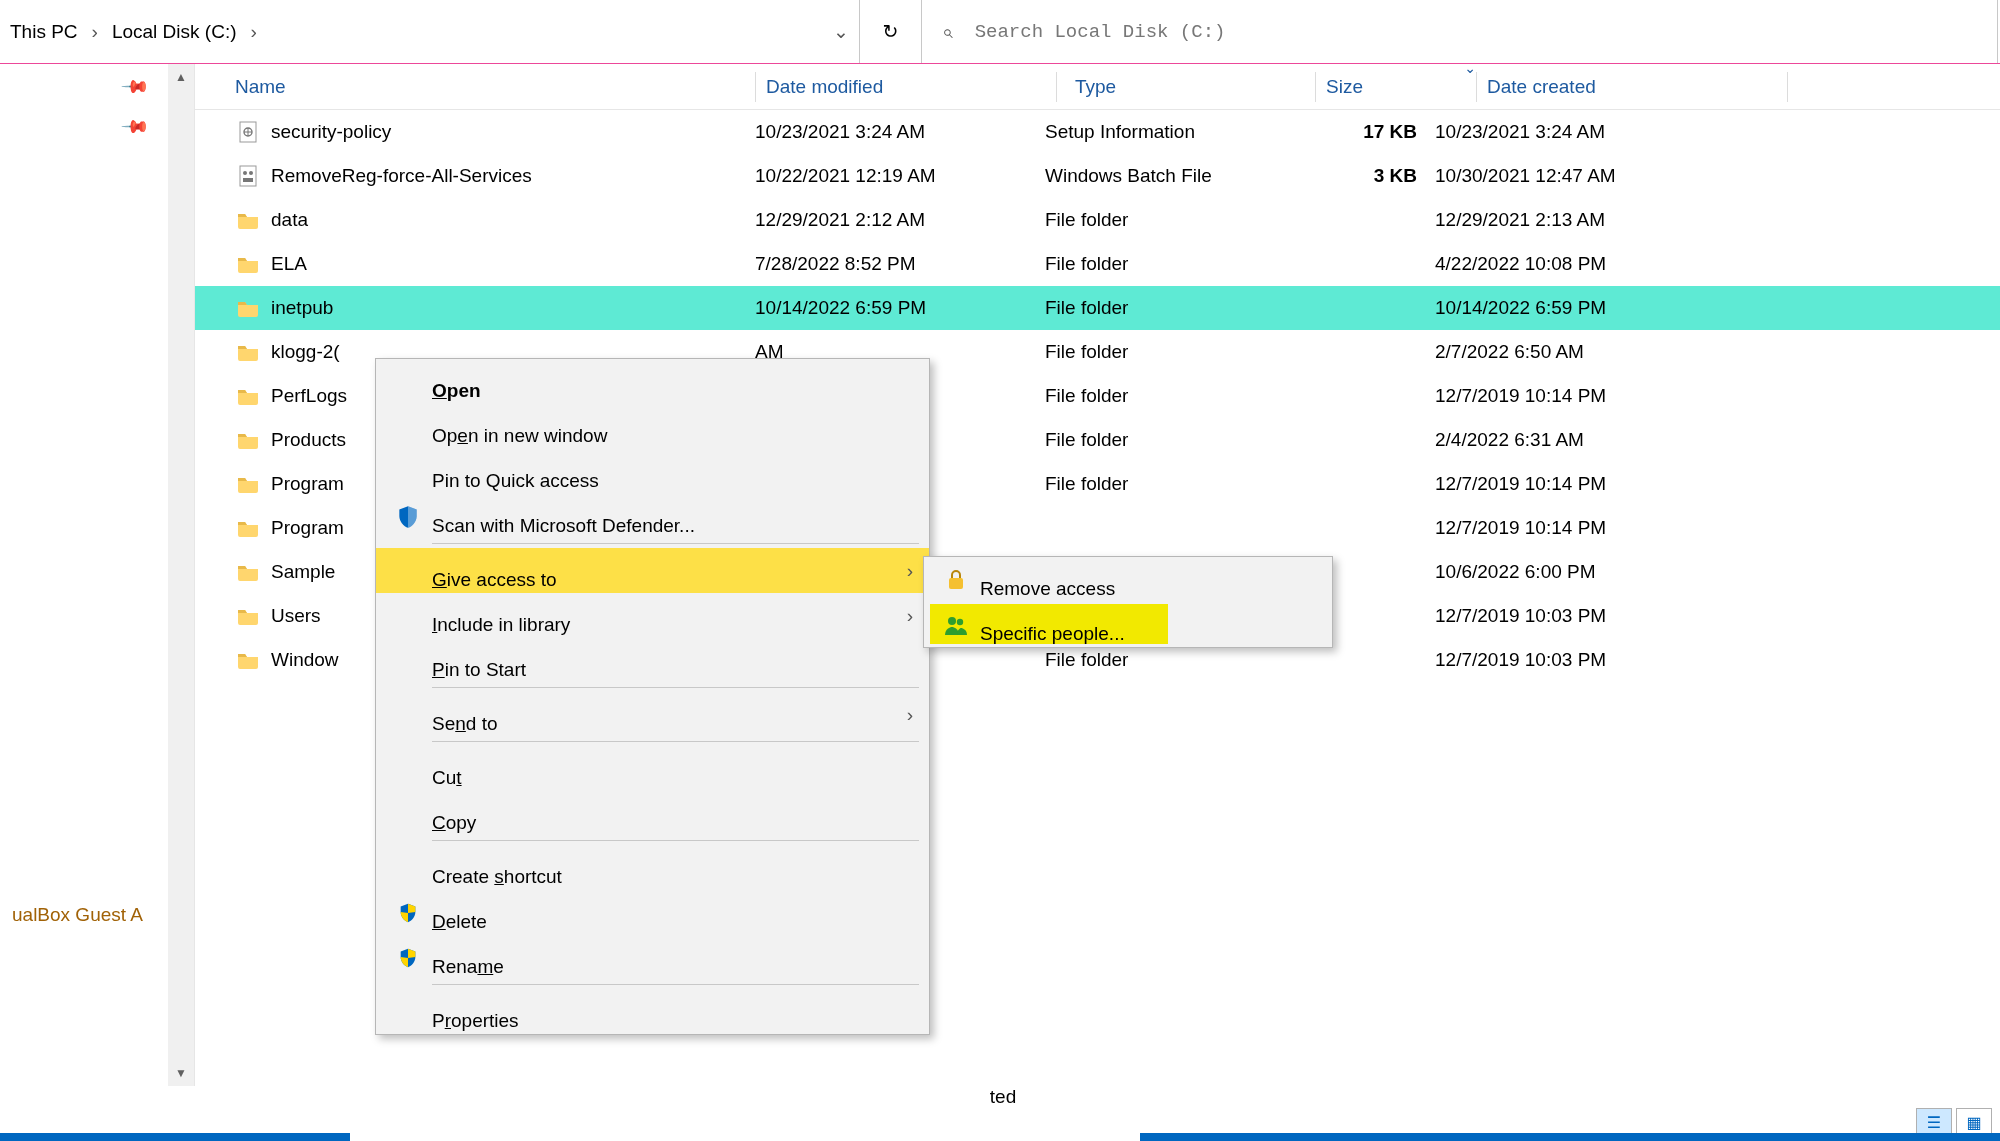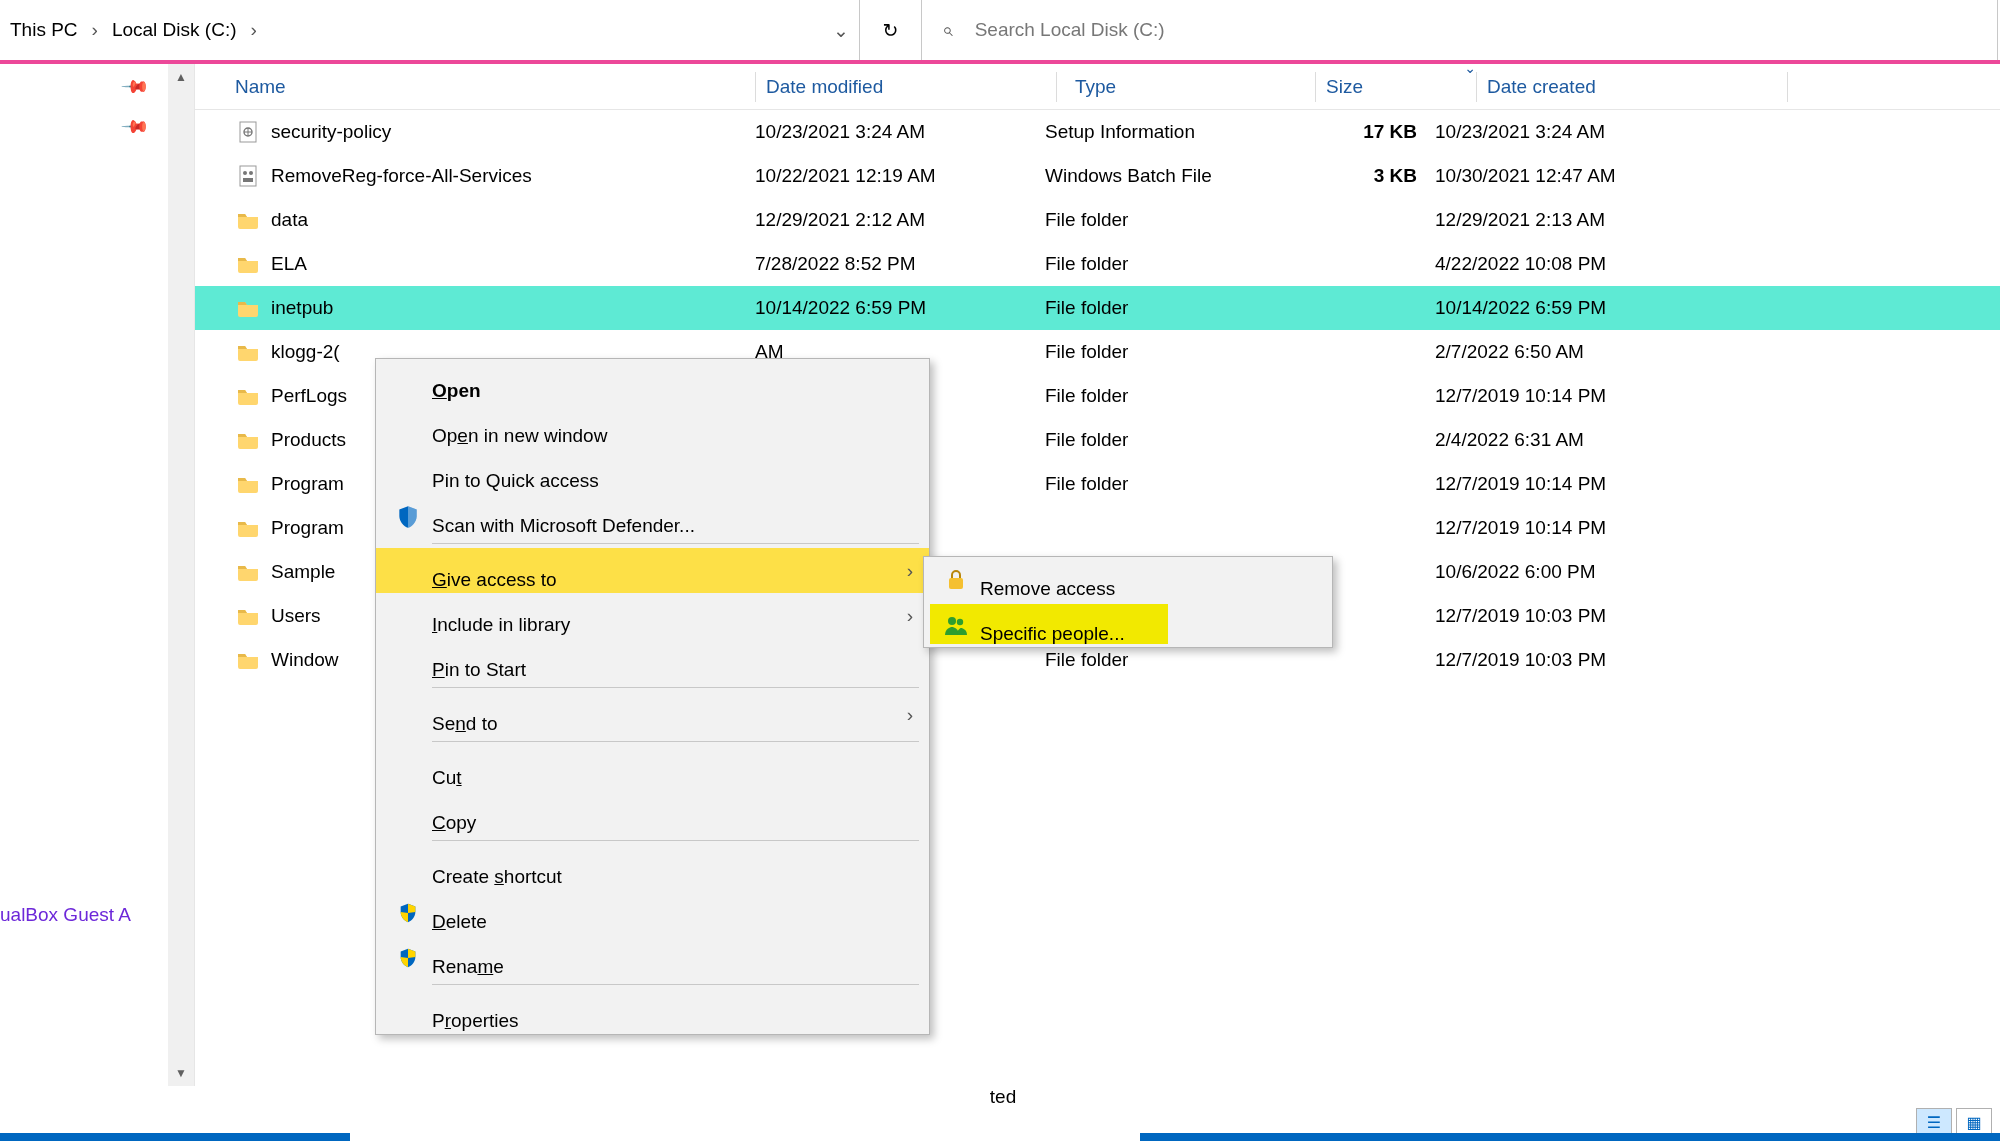--- a/index.html
+++ b/index.html
@@ -1,40 +1,40 @@
 <!DOCTYPE html>
 <html><head>
 <meta charset="utf-8">
 <style>
   * { box-sizing: border-box; margin: 0; padding: 0; font-family: "Segoe UI", Arial, sans-serif; }
   body { background: #fff; font-size: 19px; color: #000; overflow: hidden; width: 2000px; height: 1141px; position: relative; }
 
   
-  .topbar { display: flex; height: 64px; border-bottom: 4px solid #ec4899; }
+  .topbar { display: flex; height: 64px; border-bottom: 1px solid #ec4899; }
   .address-bar { flex: 0 0 860px; display: flex; align-items: center; padding-left: 6px; border: 1px solid #c8c8c8; border-top: none; border-left: none; border-bottom: none; position: relative; }
   .crumb { padding: 0 4px; }
   .crumb-sep { padding: 0 10px; color: #555; }
   .addr-dropdown { margin-left: auto; margin-right: 10px; color: #555; cursor: default; }
   .refresh-box { width: 62px; display: flex; align-items: center; justify-content: center; border-right: 1px solid #c8c8c8; }
   .search-bar { flex: 1; display: flex; align-items: center; padding-left: 20px; border-right: 1px solid #c8c8c8; margin-right: 2px;}
   .search-icon { color: #555; margin-right: 22px; transform: scaleX(-1); }
-  .search-input { border: none; outline: none; font-size: 19px; width: 100%; color: #555; }
+  .search-input { border: none; outline: none; font-size: 19px; width: 100%; color: #555; font-family: Liberation Mono, monospace; }
   .search-input::placeholder { color: #777; }
 
   
   .main { display: flex; height: calc(100% - 64px - 55px); }
   .sidebar { flex: 0 0 195px; position: relative; border-right: 1px solid #e6e6e6; }
   .pin { position: absolute; color: #666; transform: rotate(45deg); font-size: 18px;}
   .pin.p1 { top: 12px; right: 48px; }
   .pin.p2 { top: 52px; right: 48px; }
   .sb-scrollbar { position: absolute; right: 0; top: 0; width: 26px; height: 100%; background: #f0f0f0; display:flex; flex-direction:column; align-items:center;}
   .sb-arrow-up, .sb-arrow-down { width:26px; height:26px; display:flex; align-items:center; justify-content:center; color:#606060; font-size:12px;}
   .sb-track { flex:1; position:relative; }
   .sb-thumb { position:absolute; left:2px; right:2px; background:#ccc; }
-  .sb-item { position:absolute; left:0; color:#6d28d9; white-space:nowrap; overflow:hidden; }
+  .sb-item { position:absolute; left:12px; color:#a16207; white-space:nowrap; overflow:hidden; }
 
   
   .filelist { flex: 1; position: relative; }
   .fl-header { display: flex; height: 46px; align-items: center; color: #1e5aa0; border-bottom: 1px solid #e6e6e6; padding-left: 40px;}
   .fl-header .col { padding-right: 8px; position:relative; }
   .col-sep { border-left: 1px solid #dcdcdc; height: 30px; margin-right:10px; }
   .col.name { width: 520px; }
   .col.date { width: 290px; }
   .col.type { width: 240px; margin-left: 8px; }
   .col.size { width: 150px; text-align: left; }

